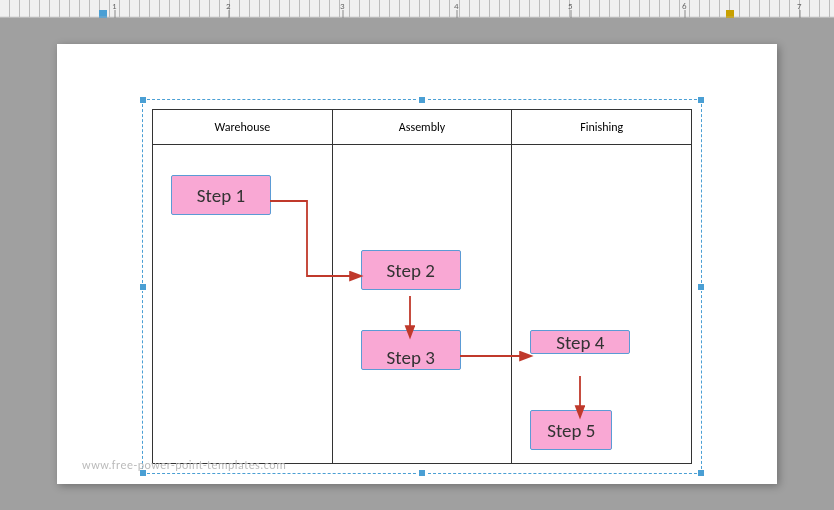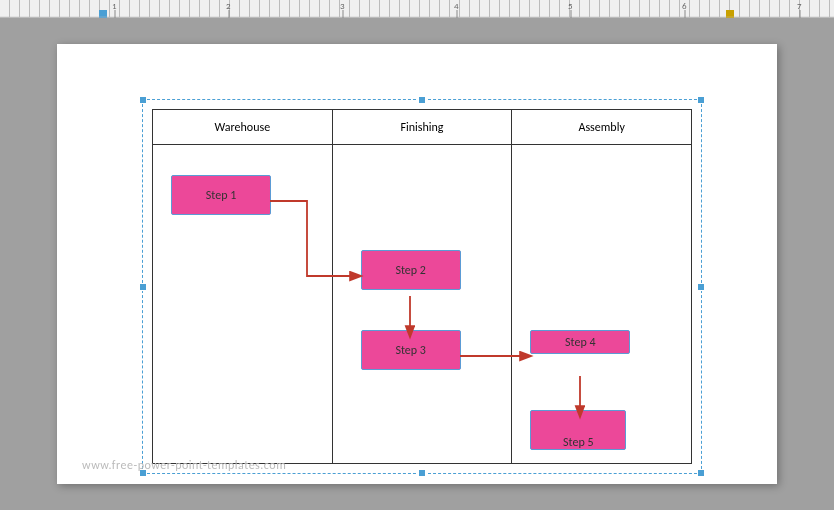--- a/index.html
+++ b/index.html
@@ -123,27 +123,27 @@
     .lane-col {
       flex: 1;
       border-right: 1.5px solid #333;
       position: relative;
     }
     .lane-col:last-child { border-right: none; }
 
     
     .process-box {
       position: absolute;
-      background: #ec4899;
+      background: #f9a8d4;
       border: 1.5px solid #5b9bd5;
       border-radius: 2px;
       display: flex;
       align-items: center;
       justify-content: center;
-      font-size: 12px;
+      font-size: 19px;
       color: #333;
     }
 
     
     .arrows-svg {
       position: absolute;
       top: 65px;
       left: 95px;
       width: 540px;
       height: 355px;
@@ -202,48 +202,48 @@
       <div class="selection-handle sh-mr"></div>
       <div class="selection-handle sh-bl"></div>
       <div class="selection-handle sh-bm"></div>
       <div class="selection-handle sh-br"></div>
     </div>
 
     <div class="swimlane-wrapper">
 
       <div class="header-row">
         <div class="header-cell">Warehouse</div>
+        <div class="header-cell">Assembly</div>
         <div class="header-cell">Finishing</div>
-        <div class="header-cell">Assembly</div>
       </div>
 
       <div class="body-row">
         <div class="lane-col">
 
           <div class="process-box" style="left:18px; top:30px; width:100px; height:40px;">
             <span>Step 1</span>
           </div>
         </div>
         <div class="lane-col">
 
           <div class="process-box" style="left:28px; top:105px; width:100px; height:40px;">
             <span>Step 2</span>
           </div>
 
-          <div class="process-box" style="left:28px; top:185px; width:100px; height:40px;">
+          <div class="process-box" style="left:28px; top:185px; width:100px; height:40px;align-items:flex-end;">
             <span>Step 3</span>
           </div>
         </div>
         <div class="lane-col">
 
           <div class="process-box" style="left:18px; top:185px; width:100px; height:24px;">
             <span>Step 4</span>
           </div>
 
-          <div class="process-box" style="left:18px; top:265px; width:96px; height:40px;align-items:flex-end;">
+          <div class="process-box" style="left:18px; top:265px; width:82px; height:40px;">
             <span>Step 5</span>
           </div>
         </div>
       </div>
     </div>
 
     <svg class="arrows-svg" style="position:absolute; top:65px; left:95px; width:540px; height:355px; pointer-events:none; overflow:visible;">
 
       <defs>
         <marker id="arrowhead-red" markerWidth="8" markerHeight="8" refX="6" refY="3" orient="auto">

